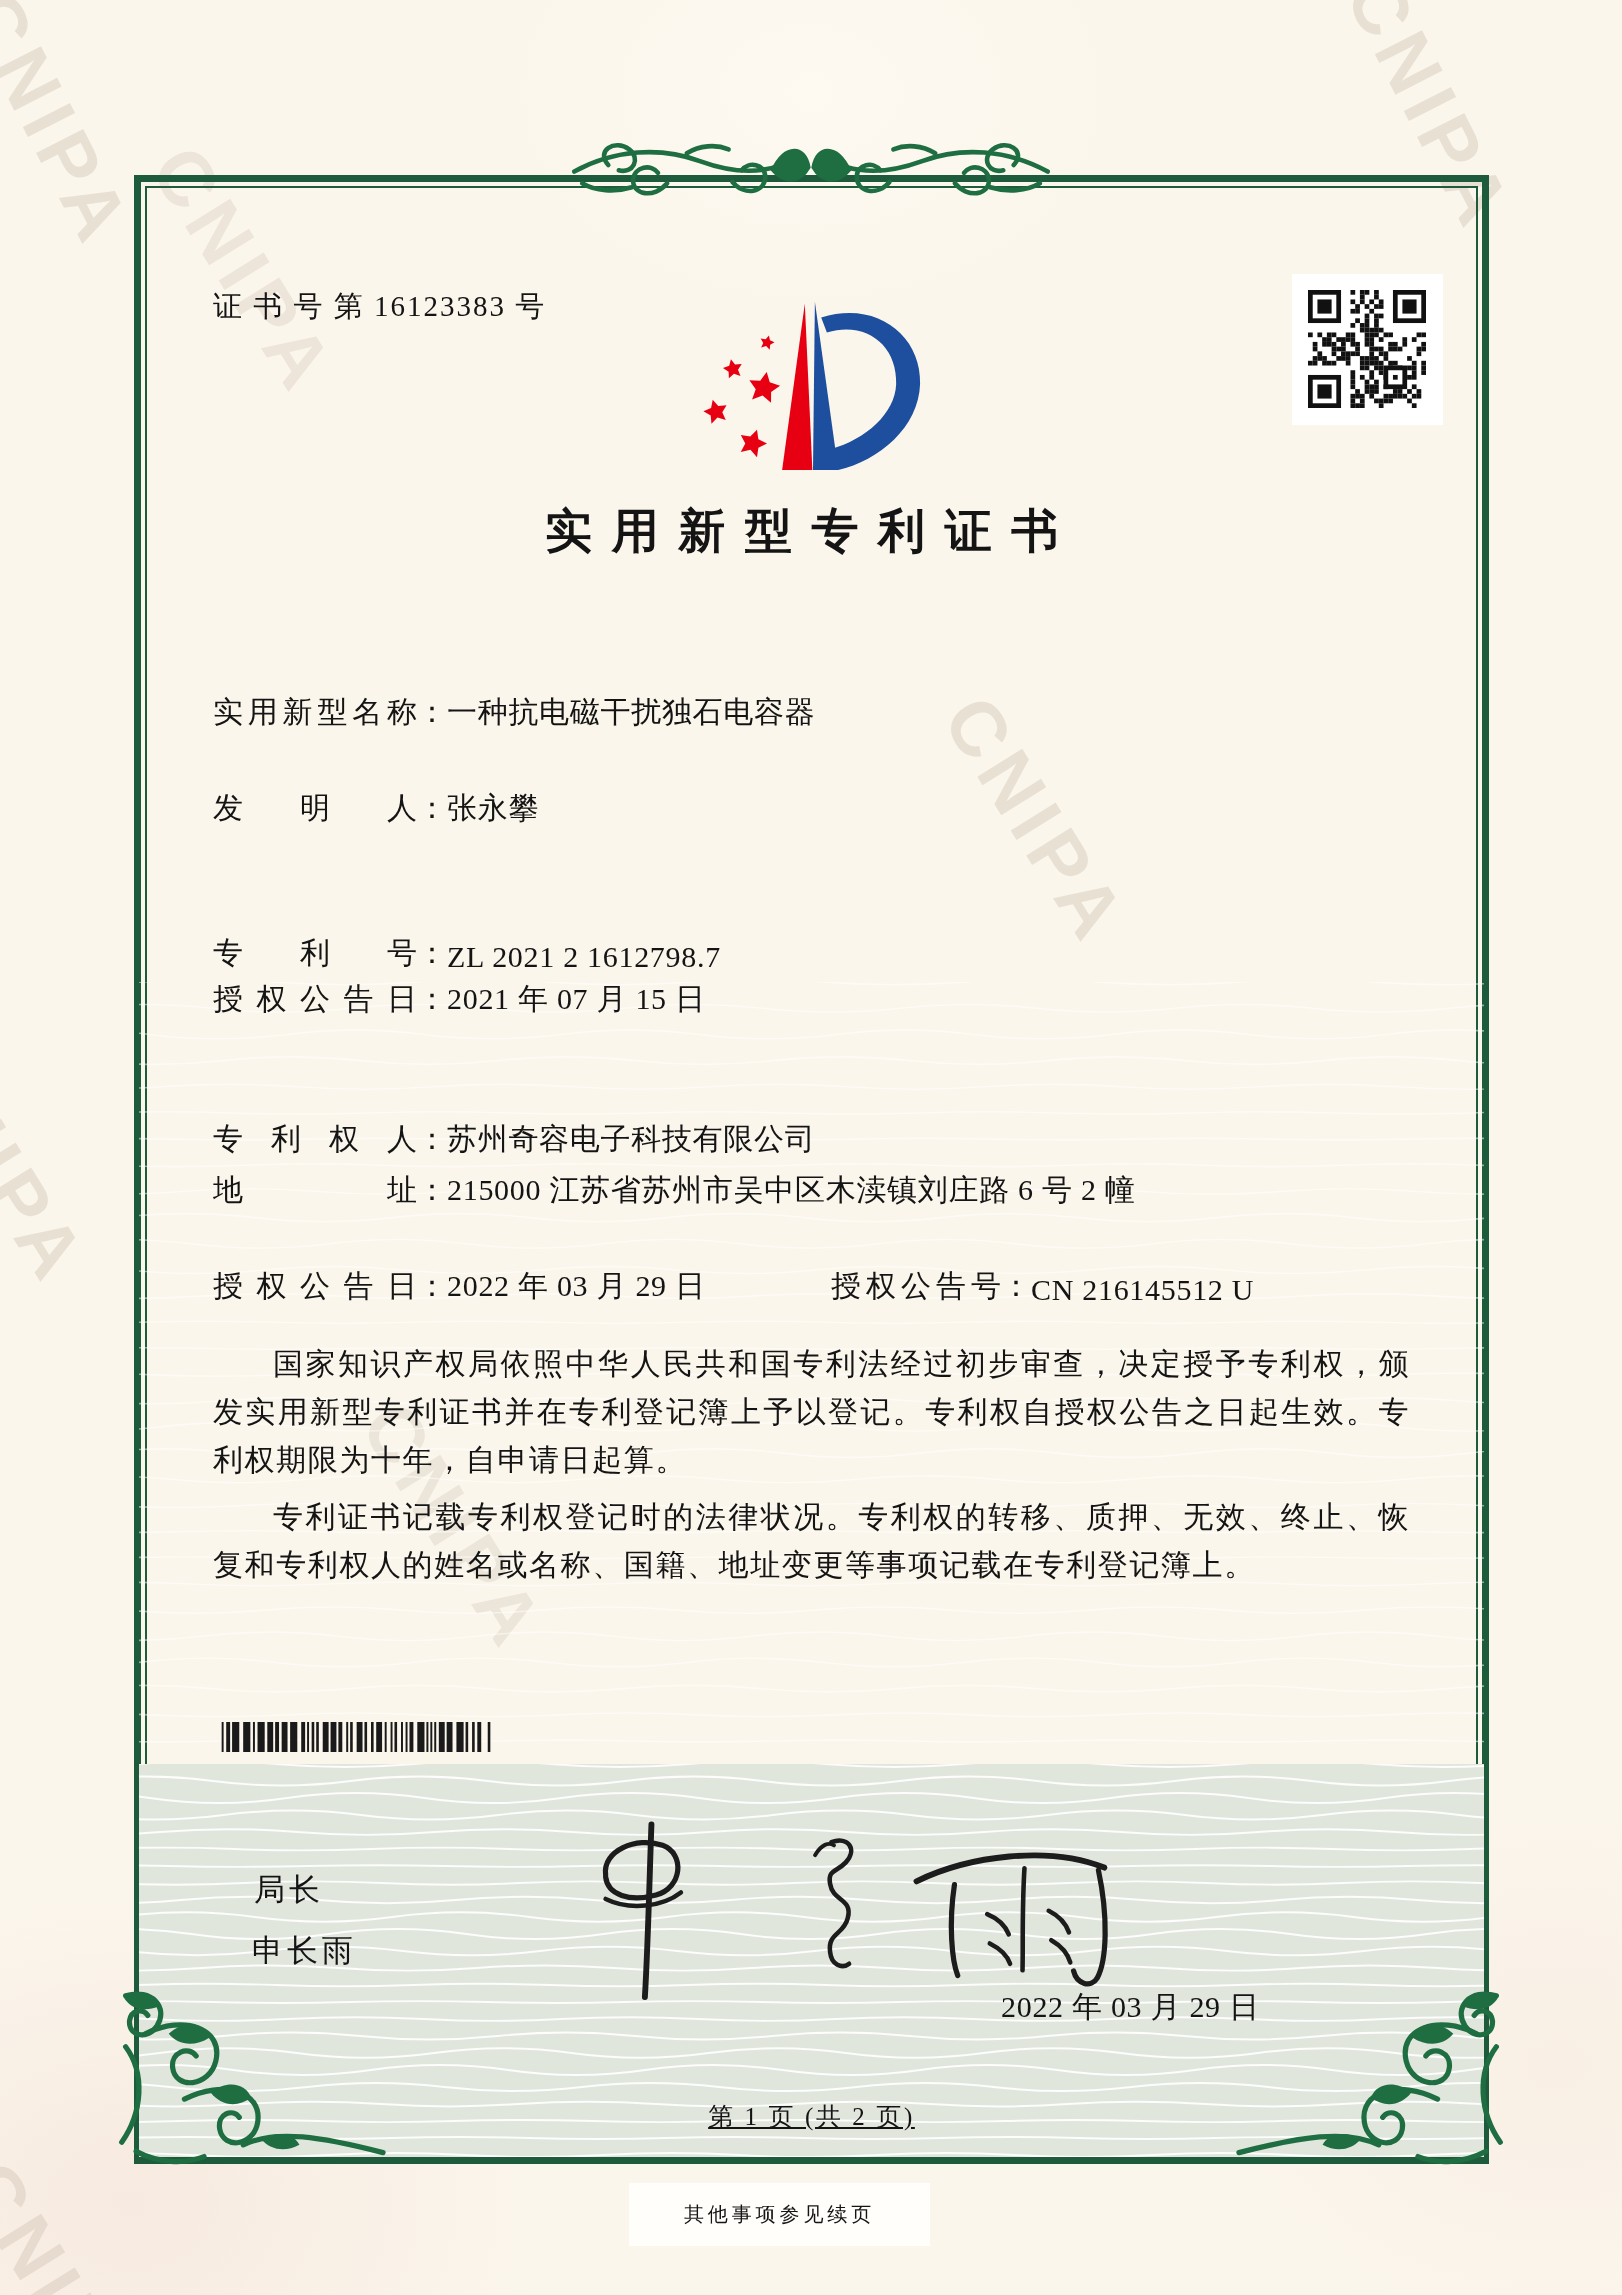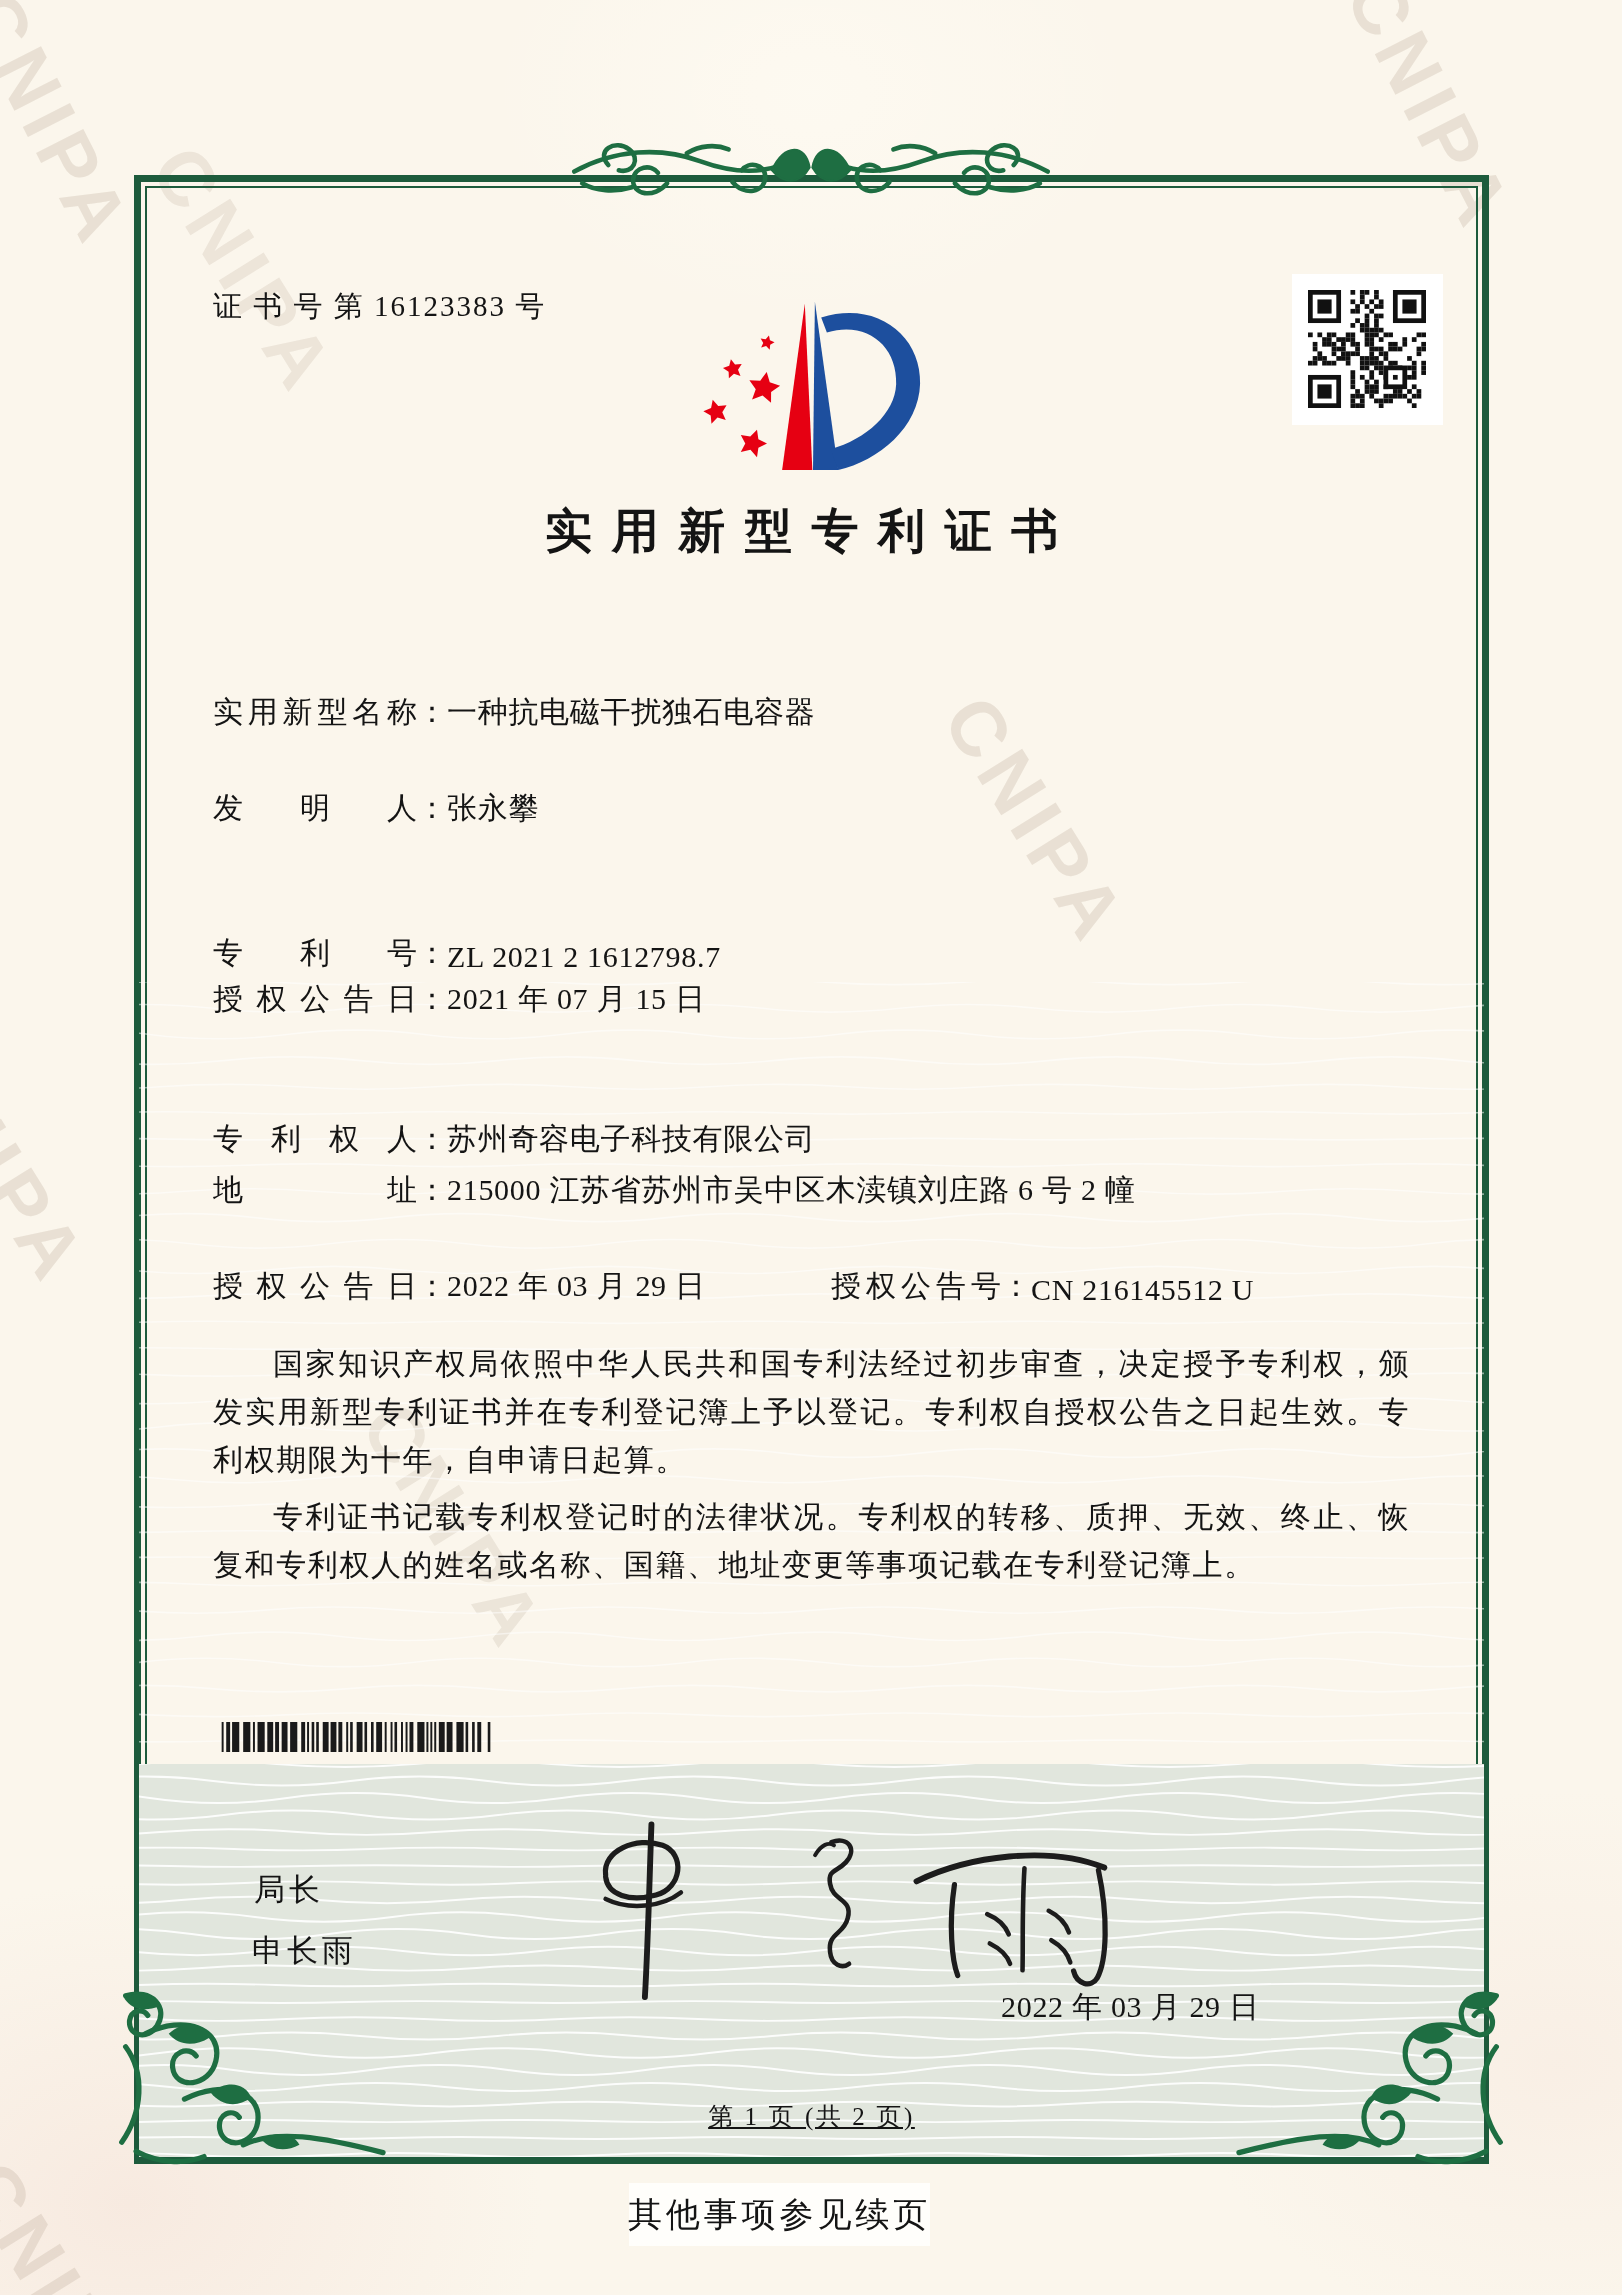--- a/index.html
+++ b/index.html
@@ -54,21 +54,21 @@
   
   .barcode{position:absolute;left:221px;top:1722px;}
   
   .signer-title{position:absolute;left:254px;top:1869px;font-size:31px;letter-spacing:3.9px;}
   .signer-name{position:absolute;left:252px;top:1930px;font-size:31px;letter-spacing:3.9px;}
   .sig{position:absolute;left:550px;top:1806px;width:589px;height:203px;}
   .issue-date{position:absolute;left:1001px;top:1987px;font-size:30px;letter-spacing:0.7px;white-space:nowrap;}
   .page-ind{position:absolute;left:0;right:0;top:2100px;text-align:center;font-size:25px;letter-spacing:2.6px;text-decoration:underline;}
   .note-band{position:absolute;left:629px;top:2183px;width:301px;height:63px;background:#fffefb;
     display:flex;align-items:center;justify-content:center;}
-  .note-band span{font-size:34px;letter-spacing:3.9px;white-space:nowrap;}
+  .note-band span{font-size:20px;letter-spacing:3.9px;white-space:nowrap;}
 </style>
 </head>
 <body>
 
 <div class="page">
   <div class="tint"></div>
 
   <div class="wm" style="left:26px;top:-23px;transform:rotate(63deg);">CNIPA</div>
   <div class="wm" style="left:209px;top:131px;transform:rotate(58deg);color:rgba(188,170,150,.22);">CNIPA</div>
   <div class="wm" style="left:1407px;top:-39px;transform:rotate(63deg);">CNIPA</div>

